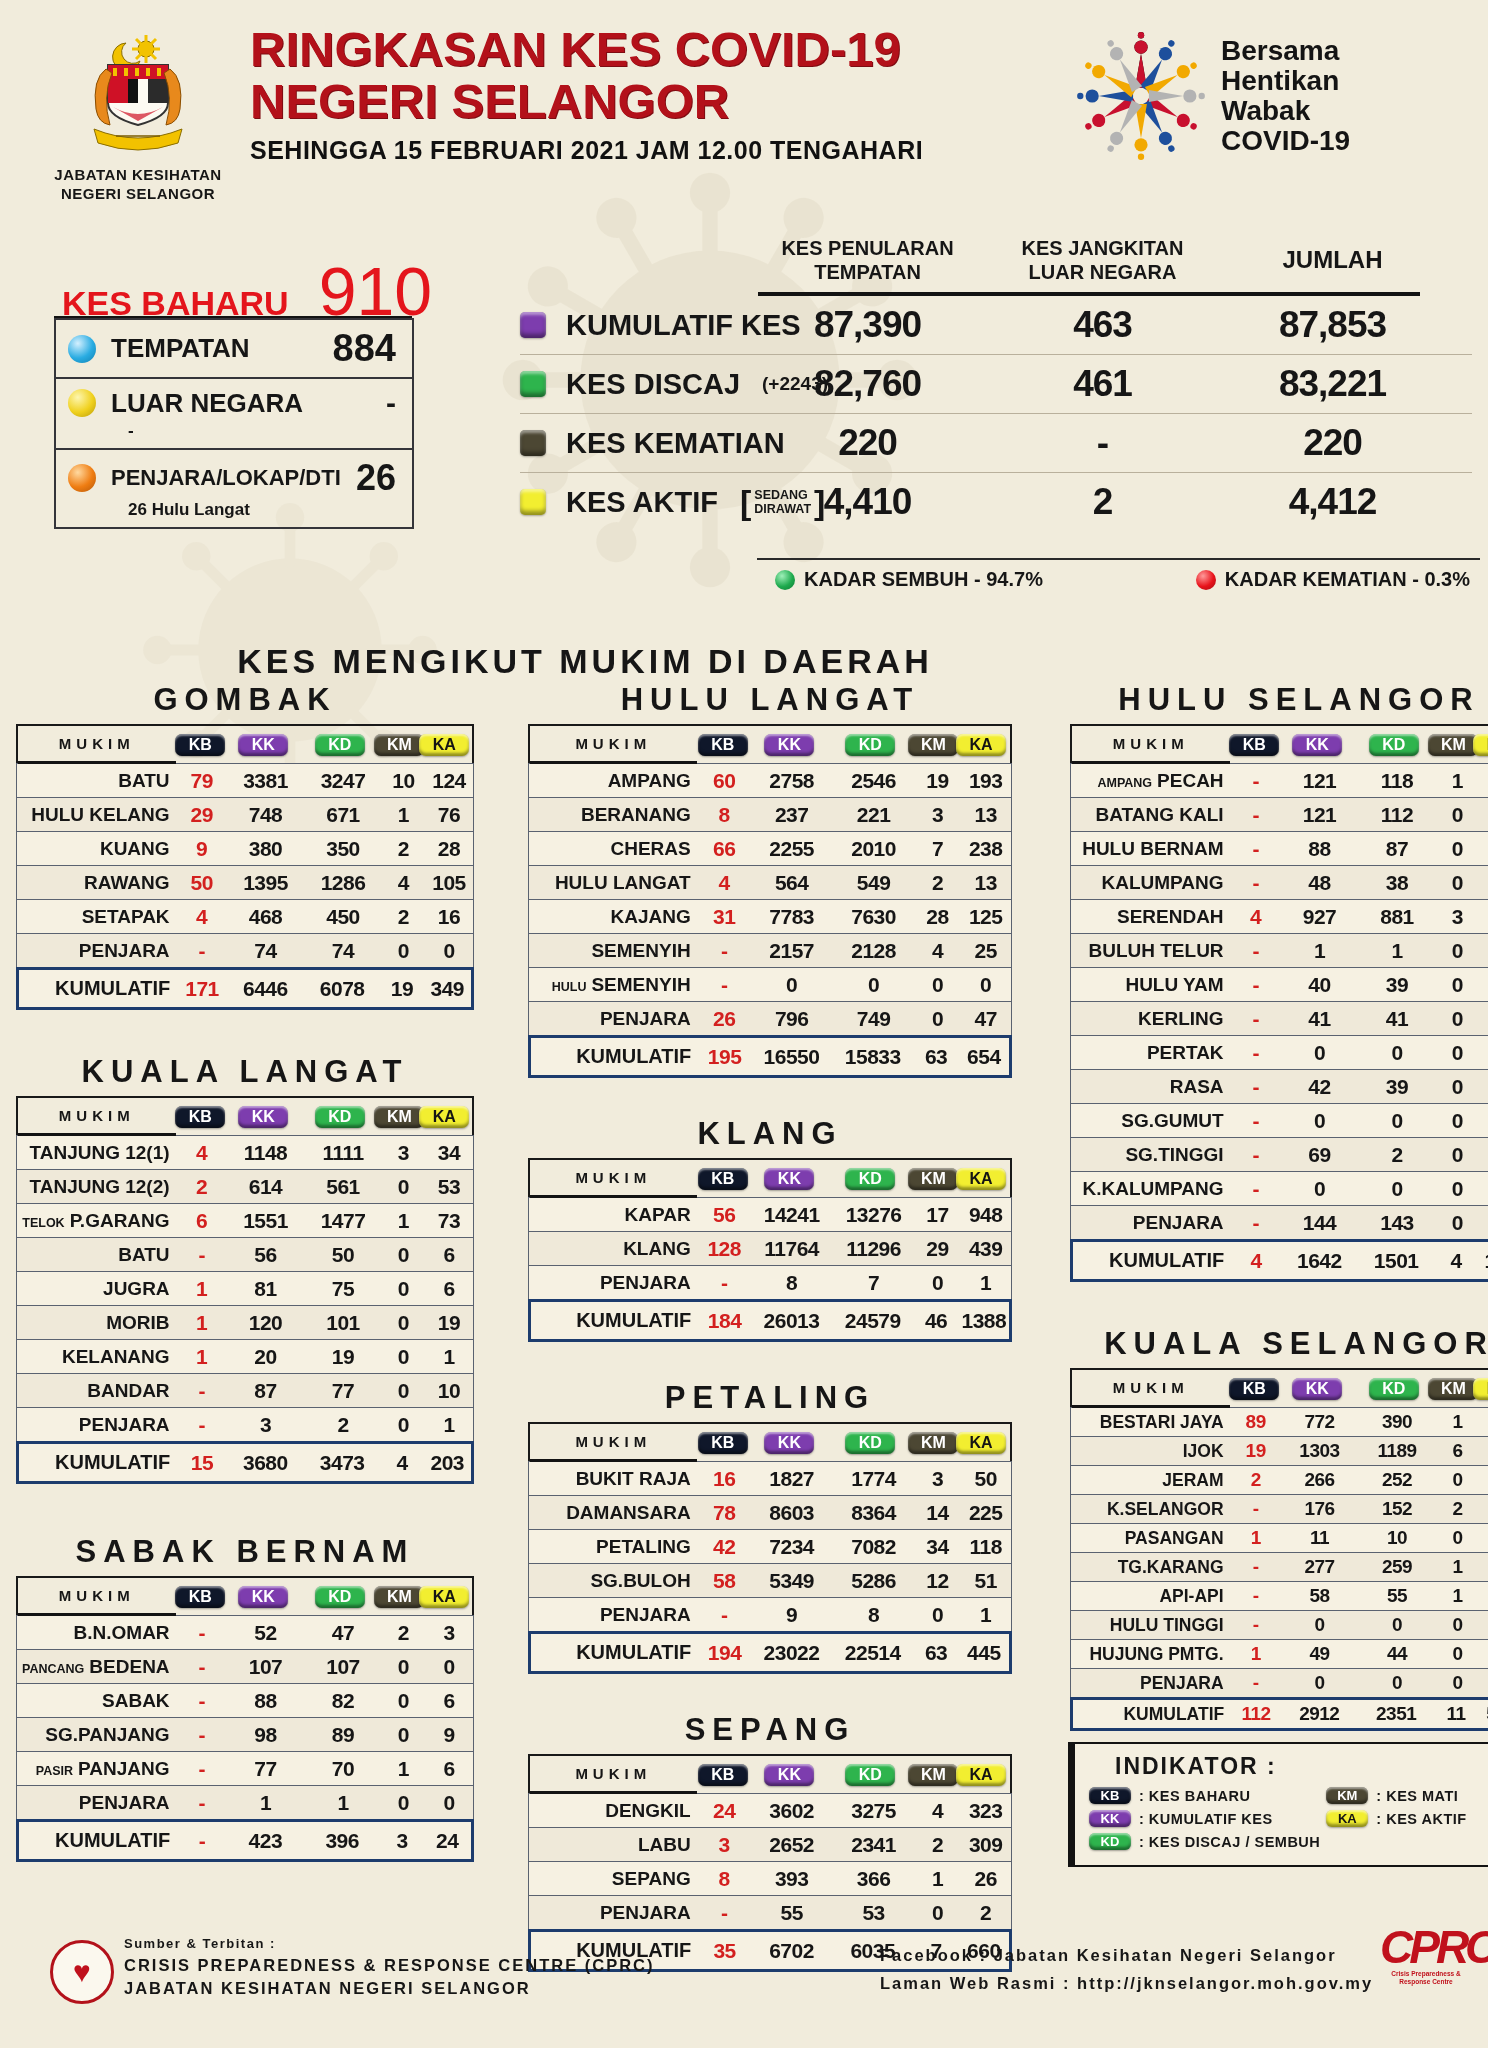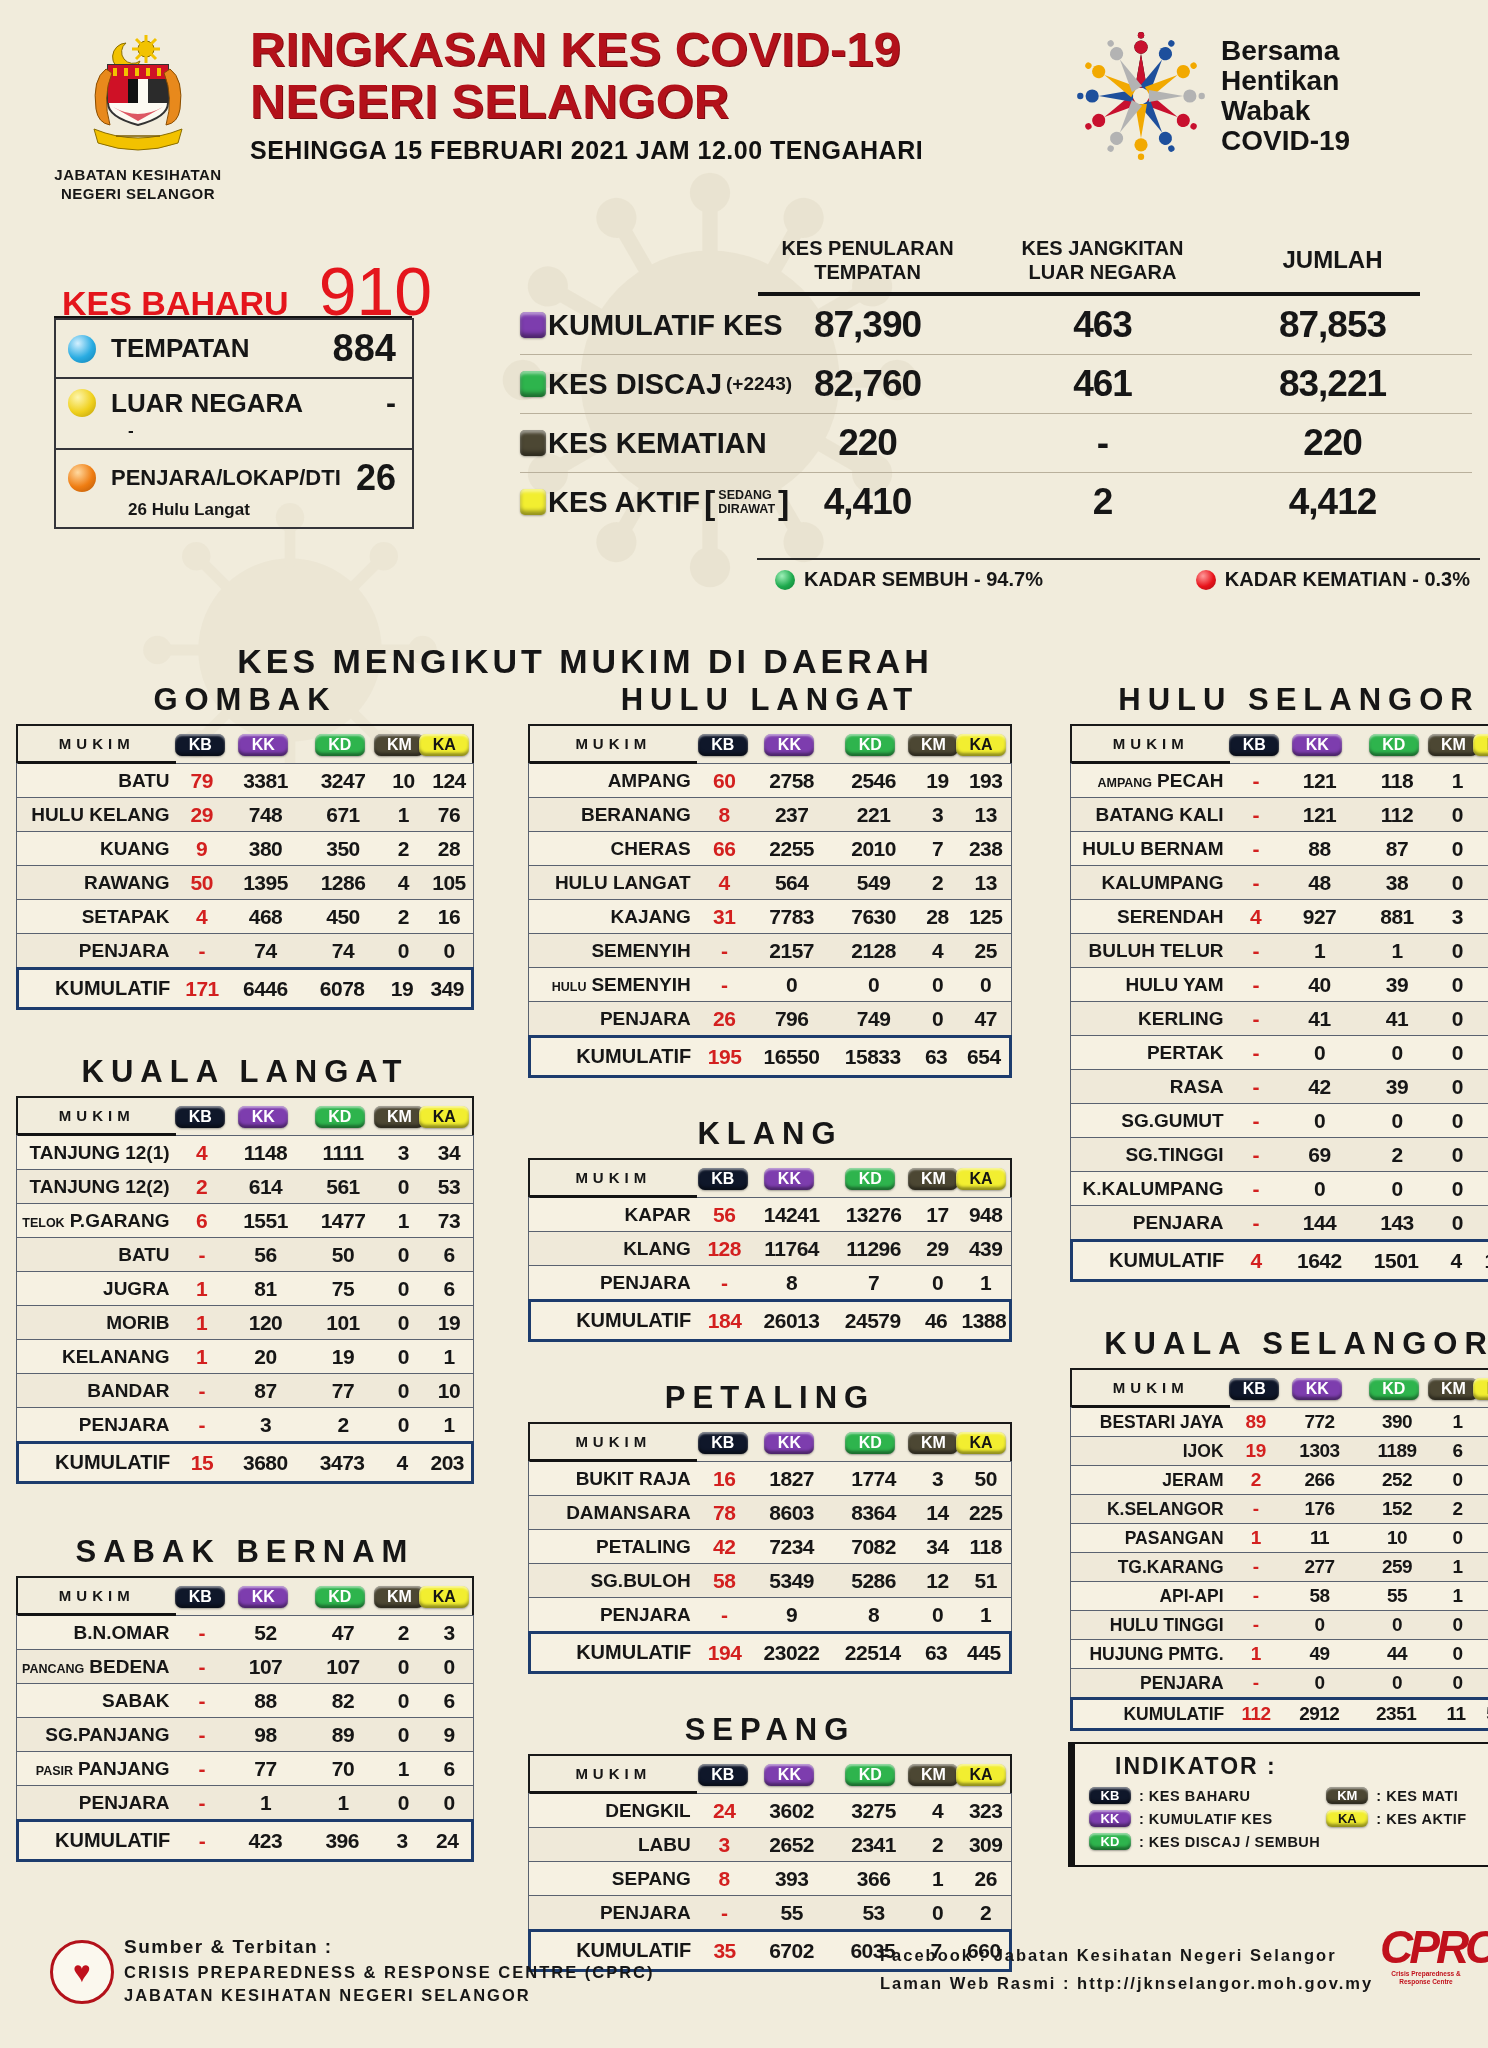--- a/index.html
+++ b/index.html
@@ -36,21 +36,21 @@
   
   .main-table{left:520px;top:236px;width:952px;}
   .mgrid{display:grid;grid-template-columns:260px 175px 60px 175px 55px 175px;}
   .m-hcell{font-weight:bold;font-size:20px;text-align:center;line-height:1.2;align-self:end;}
   .m-hcell.c1{grid-column:2;}
   .m-hcell.c2{grid-column:4;}
   .m-hcell.c3{grid-column:6;align-self:center;}
   .m-underline{grid-column:2/7;height:4px;background:#131313;margin:8px 0 0 -22px;}
   .m-row{display:grid;grid-template-columns:260px 175px 60px 175px 55px 175px;align-items:center;min-height:58px;}
   .m-row.sep{border-top:1px solid #b9b09c;}
-  .m-label{display:flex;align-items:center;gap:2px;font-weight:bold;font-size:29px;white-space:nowrap;}
+  .m-label{display:flex;align-items:center;gap:20px;font-weight:bold;font-size:29px;white-space:nowrap;}
   .m-icon{width:26px;height:26px;border-radius:5px;flex:0 0 auto;
           box-shadow:inset 0 3px 3px rgba(255,255,255,.45),inset 0 -4px 4px rgba(0,0,0,.4),0 1px 2px rgba(0,0,0,.3);}
   .m-suffix{font-size:19px;font-weight:bold;margin-left:2px;}
   .m-bracket{display:inline-flex;align-items:center;font-weight:bold;margin-left:2px;}
   .br{font-size:34px;font-weight:bold;line-height:.9;}
   .m-stack{display:inline-flex;flex-direction:column;font-size:12.5px;line-height:1.15;margin:0 3px;}
   .m-val{font-size:37px;font-weight:bold;text-align:center;letter-spacing:-1px;}
   .m-val.c1{grid-column:2;} .m-val.c2{grid-column:4;} .m-val.c3{grid-column:6;}
   
   .rates-line{left:757px;top:558px;width:723px;height:2px;background:#2a2a2a;}
@@ -99,21 +99,21 @@
   .ind-cols{display:flex;gap:6px;}
   .ind-left{flex:1.18;} .ind-right{flex:1;}
   .ind-row{display:flex;align-items:center;gap:8px;margin-bottom:6px;}
   .ind-row .badge{font-size:13px;min-width:32px;padding:1px 5px;border-radius:6px;}
   .ind-label{font-weight:bold;font-size:14.5px;letter-spacing:.5px;white-space:nowrap;}
   
   .heart-logo{left:50px;top:1940px;width:58px;height:58px;border:3px solid #b3111a;border-radius:50%;
               display:flex;align-items:center;justify-content:center;background:#fbf8ee;}
   .heart-glyph{color:#c0111c;font-size:30px;line-height:1;}
   .source{left:124px;top:1936px;font-weight:bold;}
-  .src1{font-size:19px;letter-spacing:1.5px;margin-bottom:5px;}
+  .src1{font-size:13px;letter-spacing:1.5px;margin-bottom:5px;}
   .src2,.src3{font-size:16.5px;letter-spacing:2px;margin-bottom:4px;}
   .fb{left:880px;top:1946px;font-weight:bold;font-size:16.5px;letter-spacing:2px;}
   .web{left:880px;top:1974px;font-weight:bold;font-size:16.5px;letter-spacing:2px;}
   .cprc{left:1380px;top:1924px;width:92px;text-align:center;color:#c0111c;}
   .cprc-big{font-size:46px;font-weight:bold;font-style:italic;letter-spacing:-4px;line-height:1;}
   .cprc-tiny{font-size:6.5px;font-weight:bold;line-height:1.3;}
 </style>
 </head>
 <body>
 

